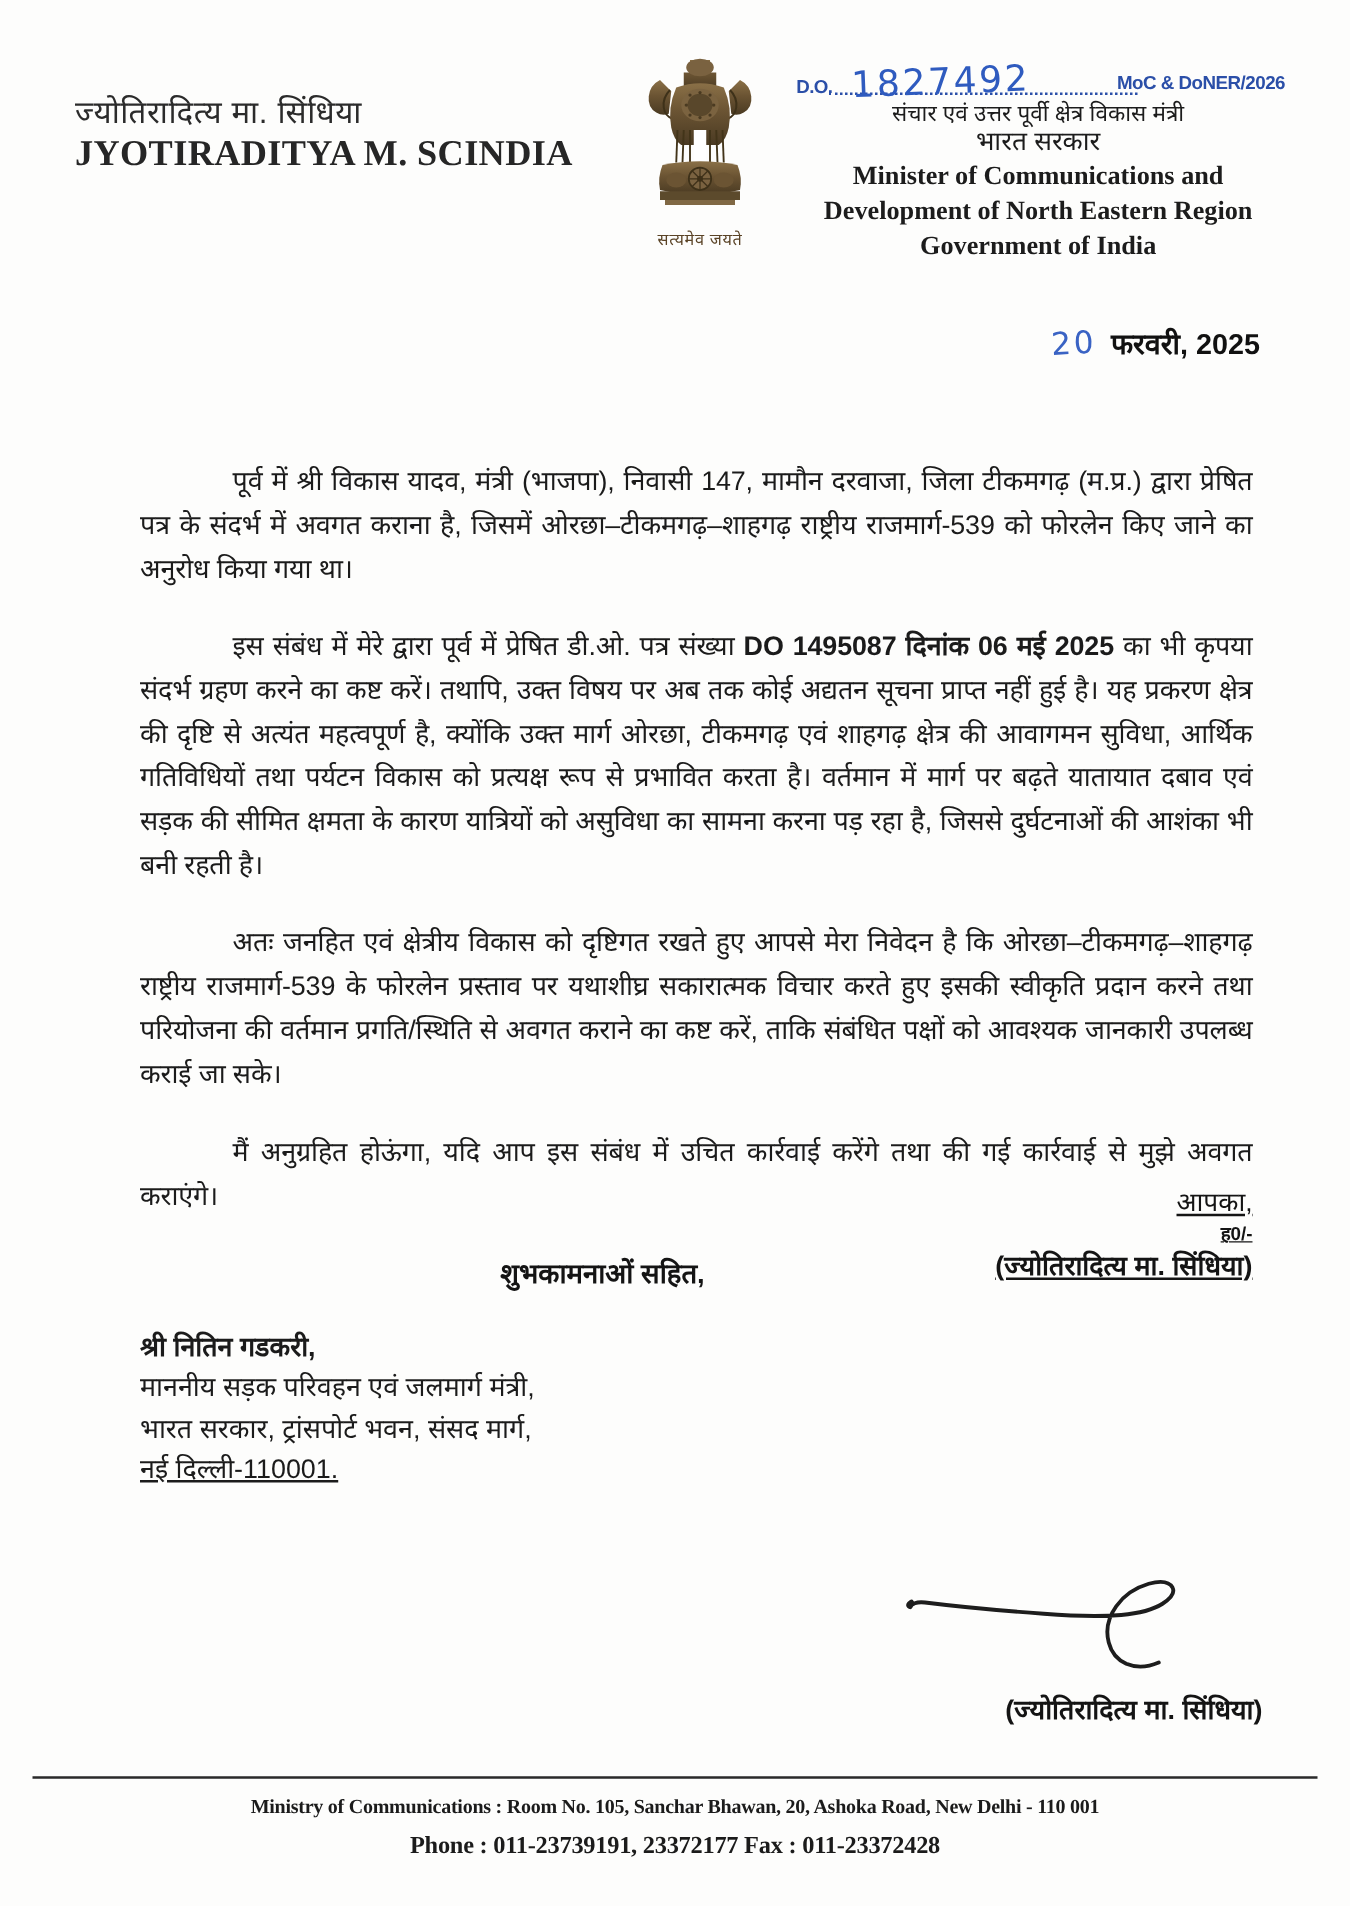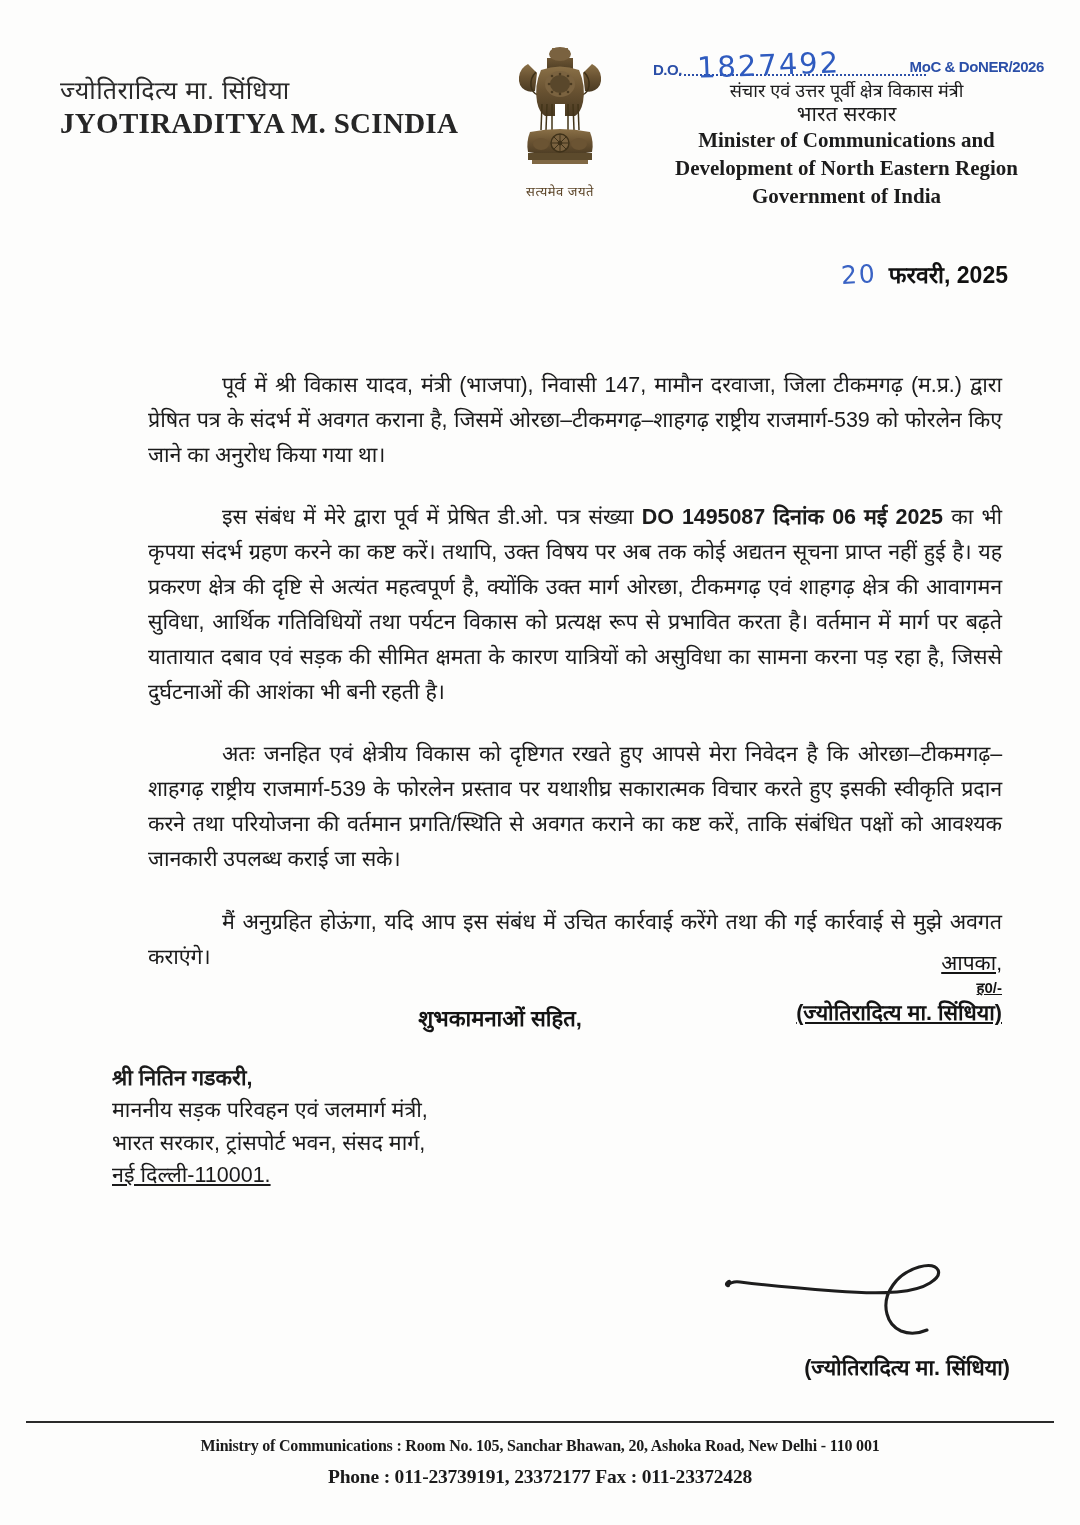--- a/index.html
+++ b/index.html
@@ -68,21 +68,21 @@
     font-family: "Liberation Sans", "DejaVu Sans", sans-serif;
     font-size: 13px;
     color: #5a4326;
     margin-top: 2px;
     letter-spacing: 0.5px;
   }
 
   
   .designation {
     position: absolute;
-    right: 36px;
+    right: 52px;
     top: 52px;
     width: 395px;
     text-align: center;
   }
   .do-line {
     position: relative;
     height: 30px;
     color: #2b4fa8;
     font-family: "Liberation Sans", "DejaVu Sans", sans-serif;
     text-align: left;
@@ -163,21 +163,20 @@
     display: inline-block;
     transform: rotate(-3deg);
   }
 
   
   .body-area {
     position: absolute;
     left: 112px;
     right: 78px;
     top: 368px;
-    margin-left: 36px;
   }
   p.para {
     margin: 0 0 28px 0;
     font-family: "Liberation Sans", "DejaVu Sans", sans-serif;
     font-size: 21.5px;
     line-height: 1.62;
     color: #1b1b1b;
     text-align: justify;
     text-indent: 74px;
     letter-spacing: -0.1px;

